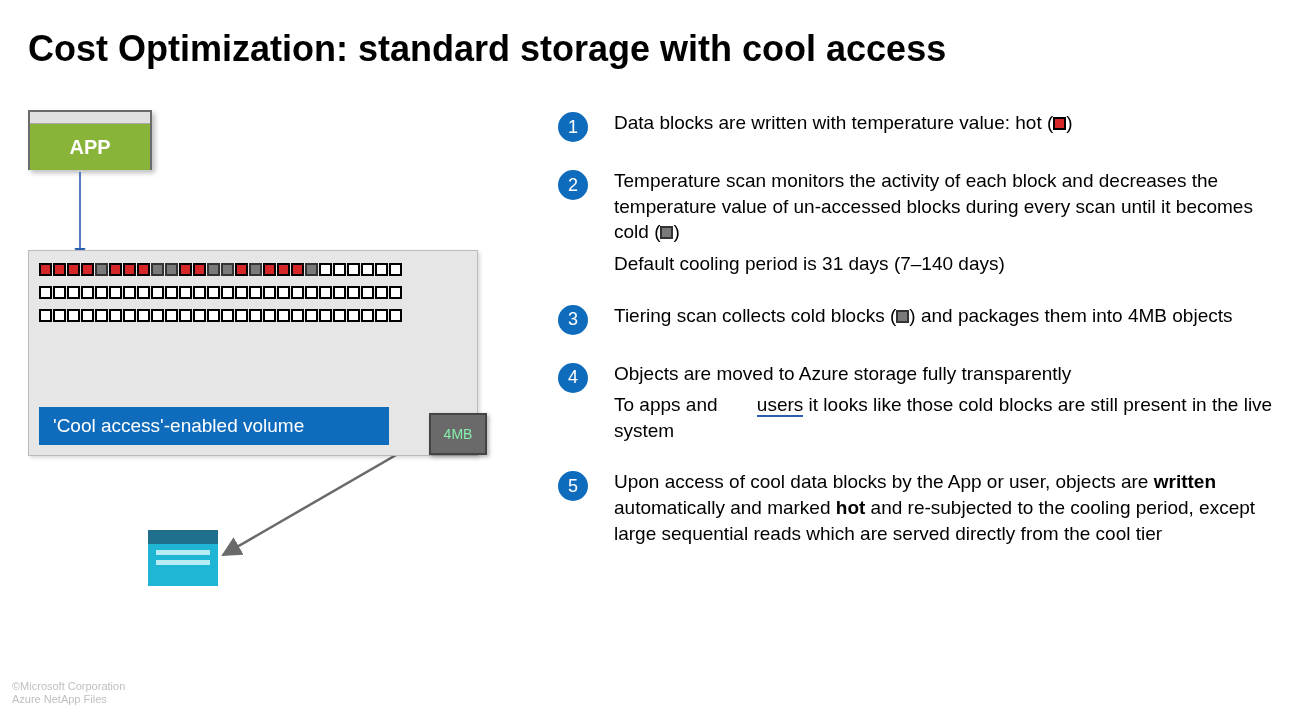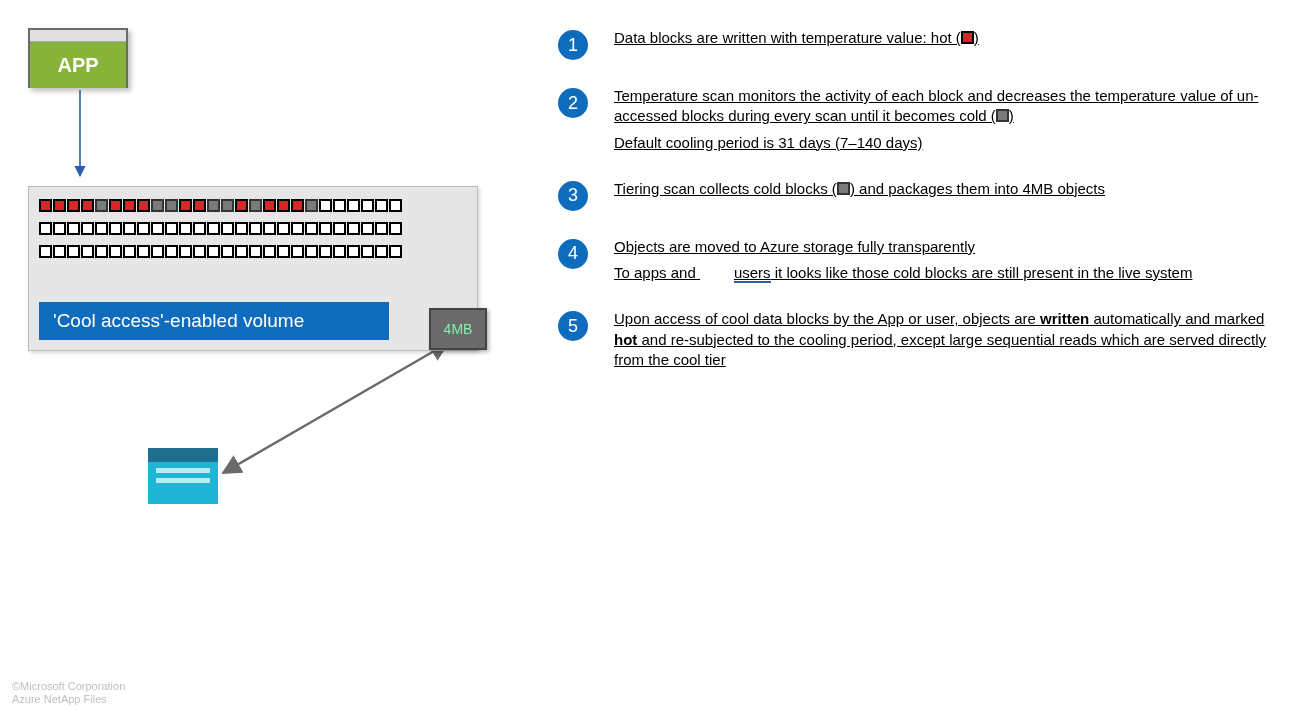--- a/index.html
+++ b/index.html
@@ -25,38 +25,38 @@
   .content {
     display: flex;
     gap: 60px;
   }
   .left { flex: 0 0 470px; position: relative; }
   .right { flex: 1; }
   
   .app-box {
     position: absolute;
     top: 0; left: 0;
-    width: 100px; height: 60px;
+    width: 124px; height: 60px;
     border: 2px solid #6b6b6b;
     box-shadow: 3px 3px 5px rgba(0,0,0,0.25);
     background: #fff;
   }
   .app-bar {
     width: 100%; height: 12px; background: #e0e0e0; border-bottom: 1px solid #aaa;
   }
   .app-body {
     width: 100%; height: 46px; background: #88b43a;
     display: flex; align-items: center; justify-content: center;
     color: #fff; font-weight: 700; font-size: 20px;
   }
   
   .volume {
     position: absolute;
-    top: 158px; left: 0;
-    width: 450px; height: 165px;
+    top: 140px; left: 0;
+    width: 450px; height: 206px;
     background: #e6e6e6;
     border: 1px solid #bbb;
     padding: 12px 10px;
     box-shadow: 2px 2px 4px rgba(0,0,0,0.15);
   }
   .row { display: flex; gap: 0; margin-bottom: 10px; }
   .block {
     width: 13px; height: 13px;
     border: 2px solid #000;
     background: #fff;
@@ -125,24 +125,23 @@
     width: 30px; height: 30px;
     border-radius: 50%;
     background: #0f6cbd;
     color: #fff;
     display: flex; align-items: center; justify-content: center;
     font-size: 18px;
     font-weight: 400;
     margin-top: 2px;
   }
   .txt {
-    font-size: 15px;
+    font-size: 19px;
     line-height: 1.35;
     color: #000;
-    text-decoration: underline;
   }
   .txt .sub { margin-top: 6px; }
   .swatch {
     display: inline-block;
     width: 13px; height: 13px;
     border: 2px solid #000;
     vertical-align: -1px;
   }
   .swatch.hot { background: #d62728; }
   .swatch.cold { background: #7a7a7a; border-color:#333;}
@@ -152,20 +151,21 @@
     left: 12px; bottom: 10px;
     font-size: 11px;
     color: #bfbfbf;
     line-height: 1.2;
   }
 </style>
 </head>
 <body>
 
 <div class="slide">
+  <h1 class="title">Cost Optimization: standard storage with cool access</h1>
 
   <div class="content">
     <div class="left">
 
       <div class="app-box">
         <div class="app-bar"></div>
         <div class="app-body">APP</div>
       </div>
 
       <svg class="overlay" width="470" height="560">

